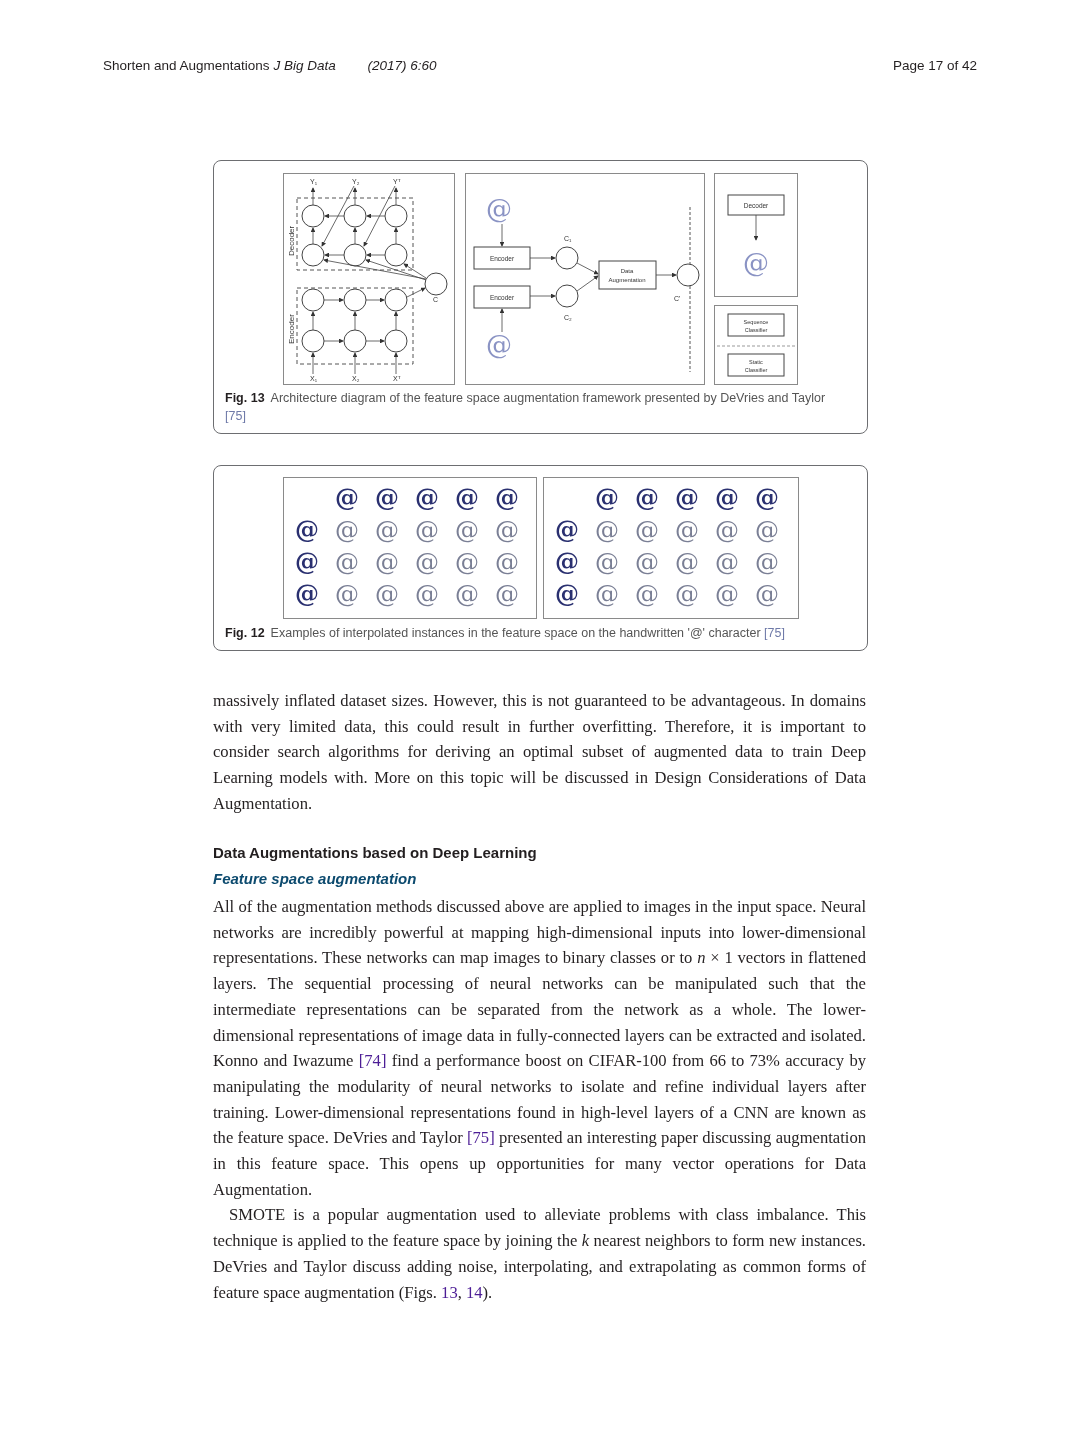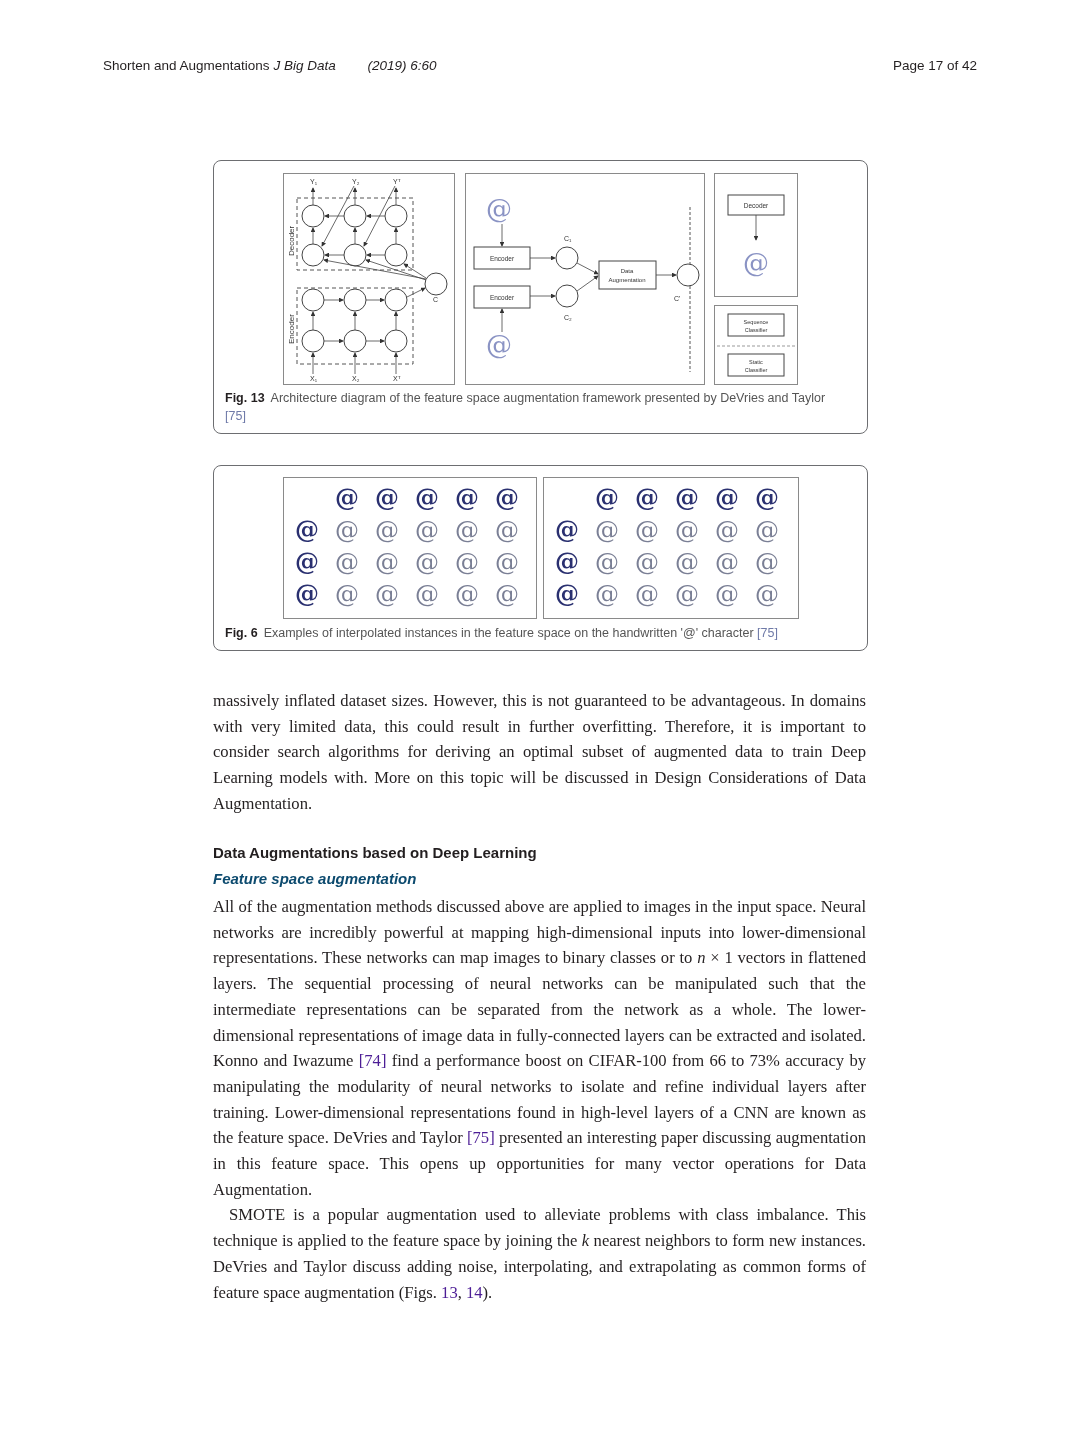--- a/index.html
+++ b/index.html
@@ -34,21 +34,21 @@
   .grid-at.interp { color: #7a7f95; }
   .diagram-label { font-family: "Liberation Sans", sans-serif; }
 </style>
 </head>
 <body>
 
 <div class="running-head">
   <span class="left">
     <span>Shorten and Augmentations</span>
     <span class="journal">J Big Data</span>
-    <span class="vol">(2019) 6:60</span>
+    <span class="vol">(2017) 6:60</span>
   </span>
   <span class="right">Page 17 of 42</span>
 </div>
 
 <div class="figure-box" id="fig13">
 
   <div class="panel" style="left:69px; top:12px; width:170px; height:210px;">
     <svg width="170" height="210">
       <defs>
         <marker id="ah" markerWidth="6" markerHeight="6" refX="5" refY="3" orient="auto">
@@ -224,21 +224,21 @@
       <div class="grid-at interp" style="left: 166px; top: 72px;">@</div>
       <div class="grid-at interp" style="left: 206px; top: 72px;">@</div>
       <div class="grid-at seed" style="left: 6px; top: 104px;">@</div>
       <div class="grid-at interp" style="left: 46px; top: 104px;">@</div>
       <div class="grid-at interp" style="left: 86px; top: 104px;">@</div>
       <div class="grid-at interp" style="left: 126px; top: 104px;">@</div>
       <div class="grid-at interp" style="left: 166px; top: 104px;">@</div>
       <div class="grid-at interp" style="left: 206px; top: 104px;">@</div>
     </div>
   <div class="caption">
-    <span class="label">Fig. 6</span><span>Examples of interpolated instances in the feature space on the handwritten '@' character</span>
+    <span class="label">Fig. 12</span><span>Examples of interpolated instances in the feature space on the handwritten '@' character</span>
     <span class="ref">[75]</span>
   </div>
 </div>
 
 <div class="body-text" style="top:688px;">
   <p>massively inflated dataset sizes. However, this is not guaranteed to be advantageous. In domains with very limited data, this could result in further overfitting. Therefore, it is important to consider search algorithms for deriving an optimal subset of augmented data to train Deep Learning models with. More on this topic will be discussed in Design Considerations of Data Augmentation.</p>
 </div>
 
 <div class="h1">Data Augmentations based on Deep Learning</div>
 <div class="h2">Feature space augmentation</div>

